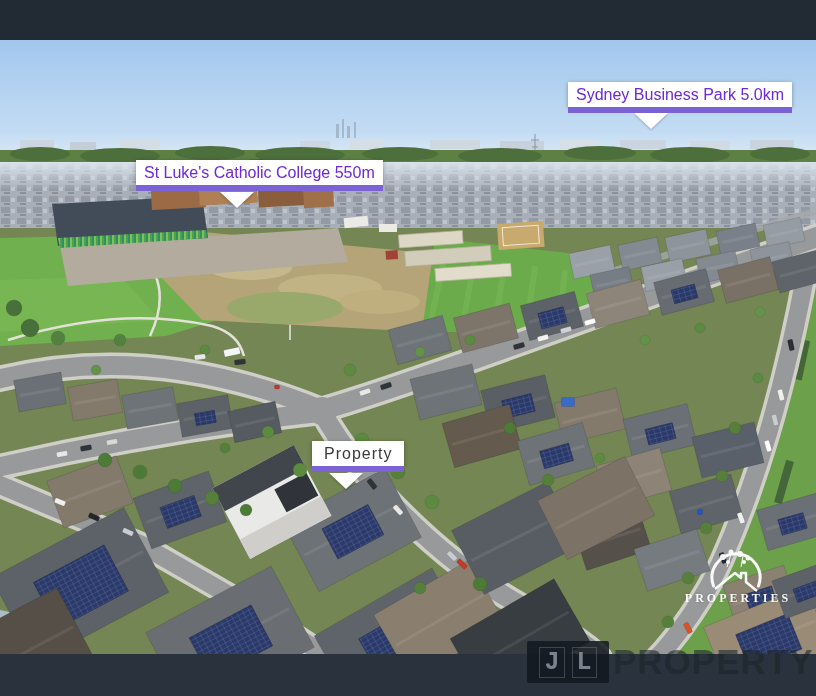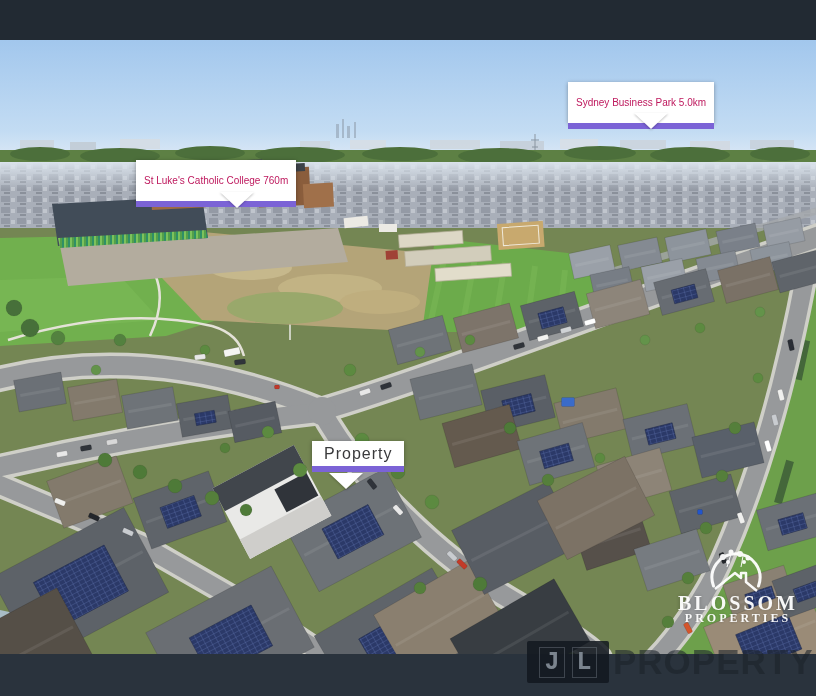--- a/index.html
+++ b/index.html
@@ -4,21 +4,21 @@
 <style>
   html,body{margin:0;padding:0;background:#111;}
   .frame{position:relative;width:816px;height:696px;overflow:hidden;font-family:"Liberation Sans",sans-serif;background:#74875a;}
   .bar{position:absolute;left:0;width:816px;z-index:4;}
   .bar.top{top:0;height:40px;}
   .bar.bottom{top:654px;height:42px;}
   .photo{position:absolute;left:0;top:40px;width:816px;height:614px;z-index:1;}
   .photo svg{display:block;}
   
   .map-label{position:absolute;z-index:6;}
-  .map-label .box{background:#fff;color:#be185d;font-size:10px;line-height:19px;padding:11px 8px;white-space:nowrap;
+  .map-label .box{background:#fff;color:#6d28d9;font-size:16px;line-height:19px;padding:3px 8px;white-space:nowrap;
       box-shadow:0 1px 4px rgba(0,0,0,.35);} 
   .map-label .underline{height:6px;width:100%;}
   .map-label .pointer{position:absolute;width:0;height:0;border-left:17px solid transparent;border-right:17px solid transparent;
       border-top:16px solid #fff;filter:drop-shadow(0 1px 1px rgba(0,0,0,.25));}
   #label-business-park{left:568px;top:82px;}
   #label-business-park .pointer{left:66px;top:31px;}
   #label-college{left:136px;top:160px;}
   #label-college .pointer{left:84px;top:32px;}
   #label-property{left:312px;top:441px;}
   #label-property .box{font-size:16px;padding:3px 12px;letter-spacing:1px;color:#3a3a3c;}
@@ -477,21 +477,21 @@
         </g>
     </svg>
   </div>
 
   <div class="map-label" id="label-business-park">
     <div class="box">Sydney Business Park 5.0km</div>
     <div class="underline accent" style="background: rgb(123, 99, 214);"></div>
     <div class="pointer"></div>
   </div>
   <div class="map-label" id="label-college">
-    <div class="box">St Luke's Catholic College 760m</div>
+    <div class="box">St Luke's Catholic College 550m</div>
     <div class="underline accent" style="background: rgb(123, 99, 214);"></div>
     <div class="pointer"></div>
   </div>
   <div class="map-label" id="label-property">
     <div class="box">Property</div>
     <div class="underline accent" style="background: rgb(123, 99, 214);"></div>
     <div class="pointer"></div>
   </div>
 
   <div class="blossom">
@@ -501,21 +501,20 @@
       <g fill="#fff">
         <circle cx="40" cy="14" r="3"></circle>
           <circle cx="48" cy="9" r="2.5"></circle>
           <circle cx="57" cy="11" r="3"></circle>
         <circle cx="65" cy="15" r="2.5"></circle>
           <circle cx="45" cy="19" r="2"></circle>
           <circle cx="61" cy="19" r="2"></circle>
       </g>
       <path d="M44 24 L48 11 M58 24 L60 13" stroke="#fff" stroke-width="1" fill="none"></path>
     </svg>
-    <div class="name">BLOSSOM</div>
     <div class="tagline">PROPERTIES</div>
   </div>
 
   <div class="watermark">
     <div class="wm-box">
       <span class="wm-letter">J</span>
       <span class="wm-letter">L</span>
     </div>
     <div class="wm-word" style="color: rgba(28, 34, 42, 0.58);">PROPERTY</div>
   </div>

